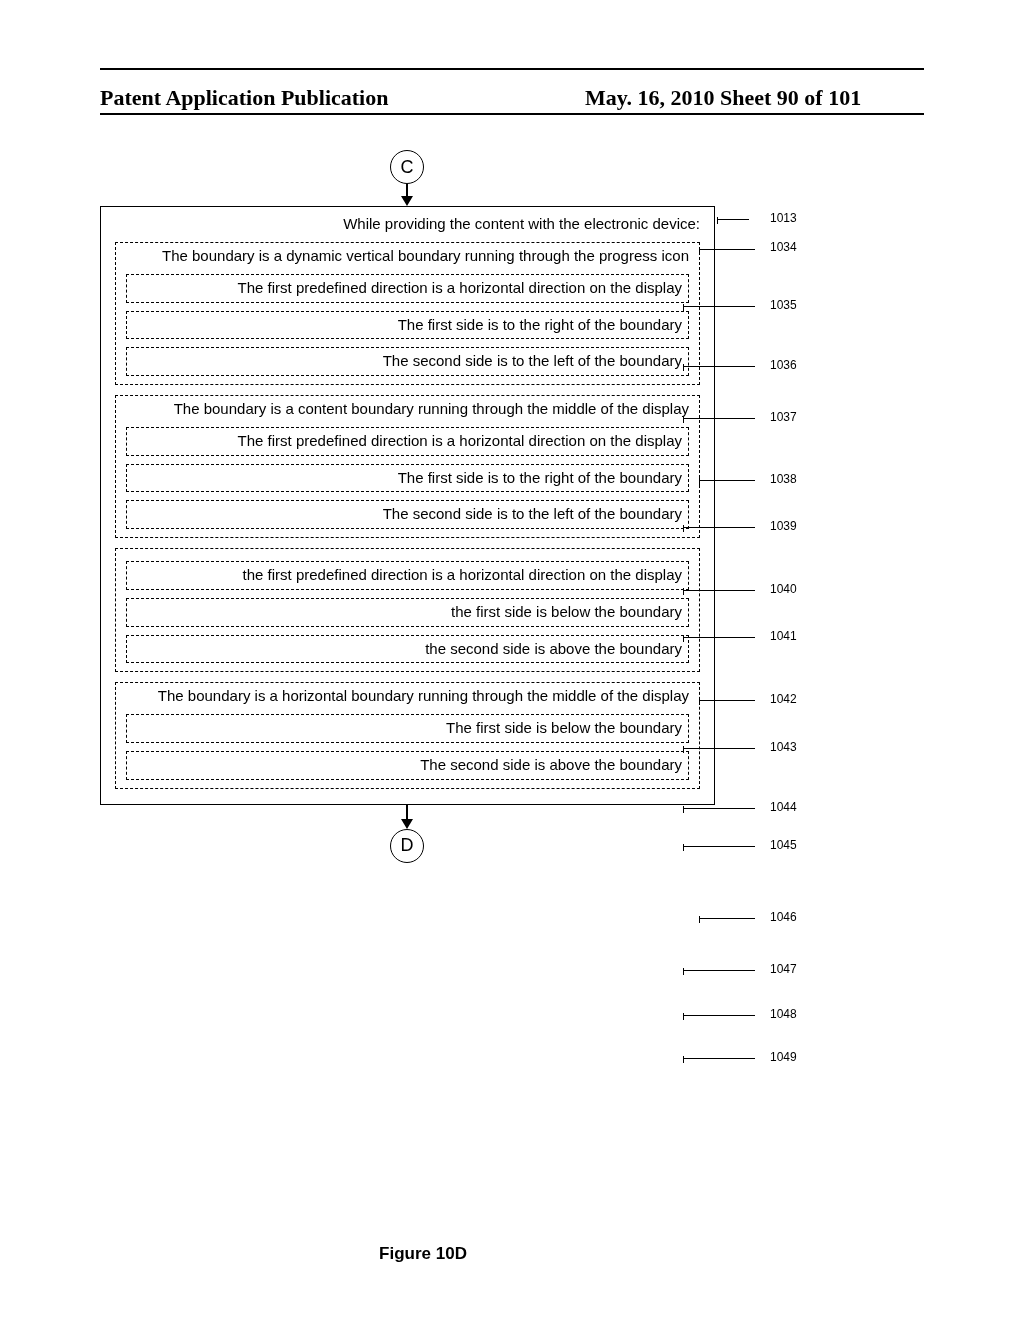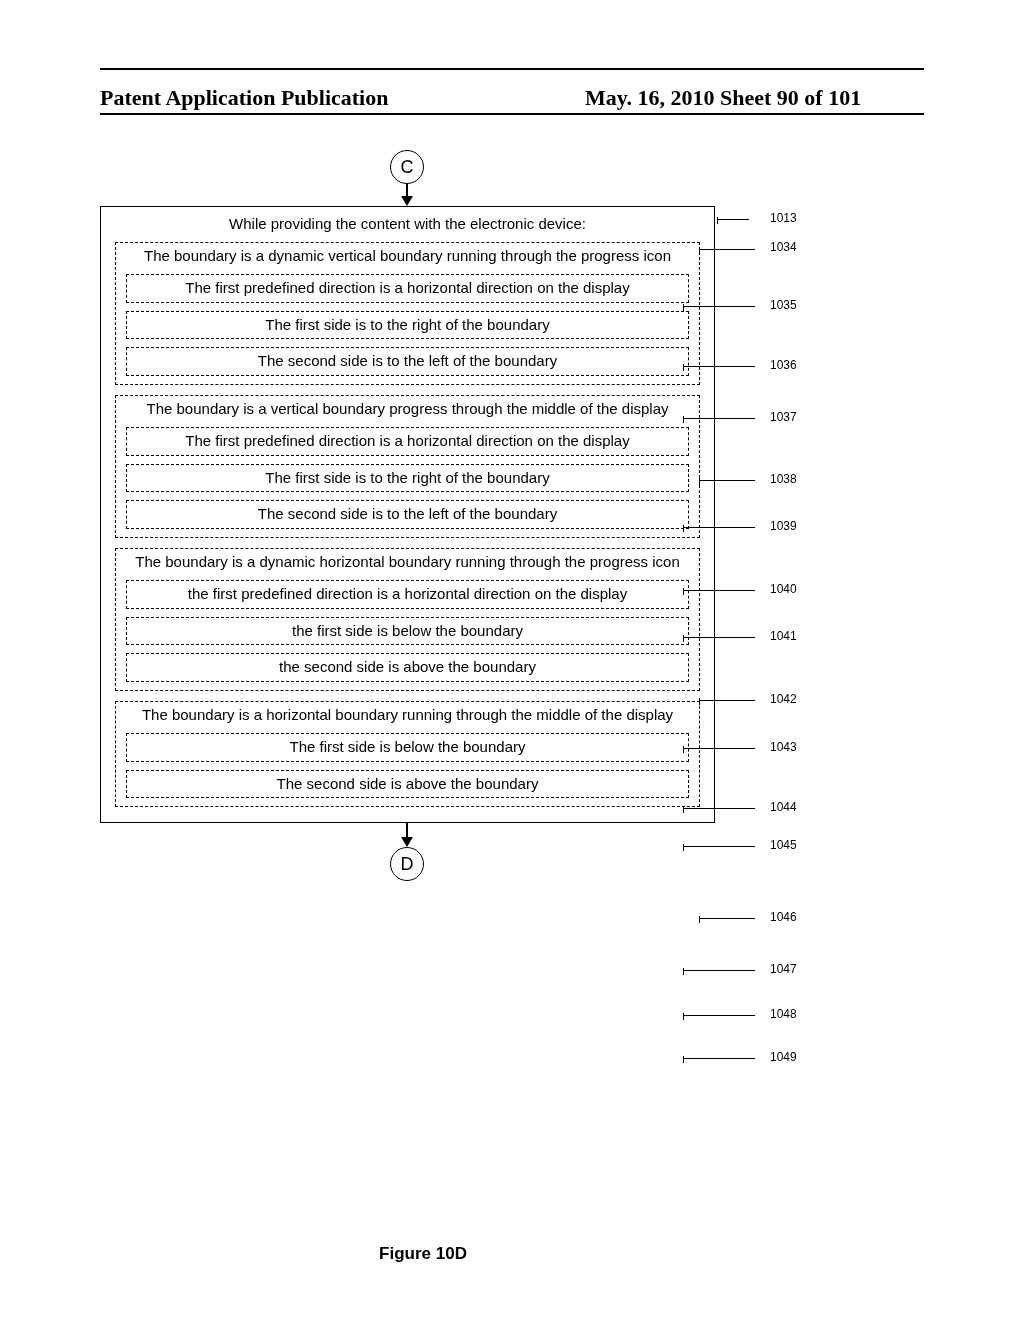--- a/index.html
+++ b/index.html
@@ -67,21 +67,21 @@
   .circle-area { position: relative; width: 100%; }
   .circle-area .connector-circle,
   .circle-area .arrow-down { position: relative; left: -105px; }
 
   .main-box {
     border: 1.5px solid #000;
     width: 615px;
     padding: 8px 14px 15px 14px;
     font-family: Arial, Helvetica, sans-serif;
     font-size: 15px;
-    text-align: center;
+    text-align: right;
     position: relative;
     left: 0;
   }
   .main-box-title { margin-bottom: 8px; }
   .dashed-outer {
     border: 1.5px dashed #000;
     padding: 4px 10px 8px 10px;
     margin-top: 10px;
   }
   .dashed-outer > .outer-text { margin-bottom: 2px; line-height: 1.25; }
@@ -141,28 +141,27 @@
     <div class="main-box-title">While providing the content with the electronic device:</div>
 
     <div class="dashed-outer">
       <div class="outer-text">The boundary is a dynamic vertical boundary running through the progress icon</div>
       <div class="dashed-inner">The first predefined direction is a horizontal direction on the display</div>
       <div class="dashed-inner">The first side is to the right of the boundary</div>
       <div class="dashed-inner">The second side is to the left of the boundary</div>
     </div>
 
     <div class="dashed-outer">
-      <div class="outer-text">The boundary is a vertical boundary progress through the middle of the display</div>
+      <div class="outer-text">The boundary is a content boundary running through the middle of the display</div>
       <div class="dashed-inner">The first predefined direction is a horizontal direction on the display</div>
       <div class="dashed-inner">The first side is to the right of the boundary</div>
       <div class="dashed-inner">The second side is to the left of the boundary</div>
     </div>
 
     <div class="dashed-outer">
-      <div class="outer-text">The boundary is a dynamic  horizontal boundary running through the progress icon</div>
       <div class="dashed-inner">the first predefined direction is a horizontal direction on the display</div>
       <div class="dashed-inner">the first side is below the boundary</div>
       <div class="dashed-inner">the second side is above the boundary</div>
     </div>
 
     <div class="dashed-outer">
       <div class="outer-text">The boundary is a horizontal boundary running through the middle of the display</div>
       <div class="dashed-inner">The first side is below the boundary</div>
       <div class="dashed-inner">The second side is above the boundary</div>
     </div>

